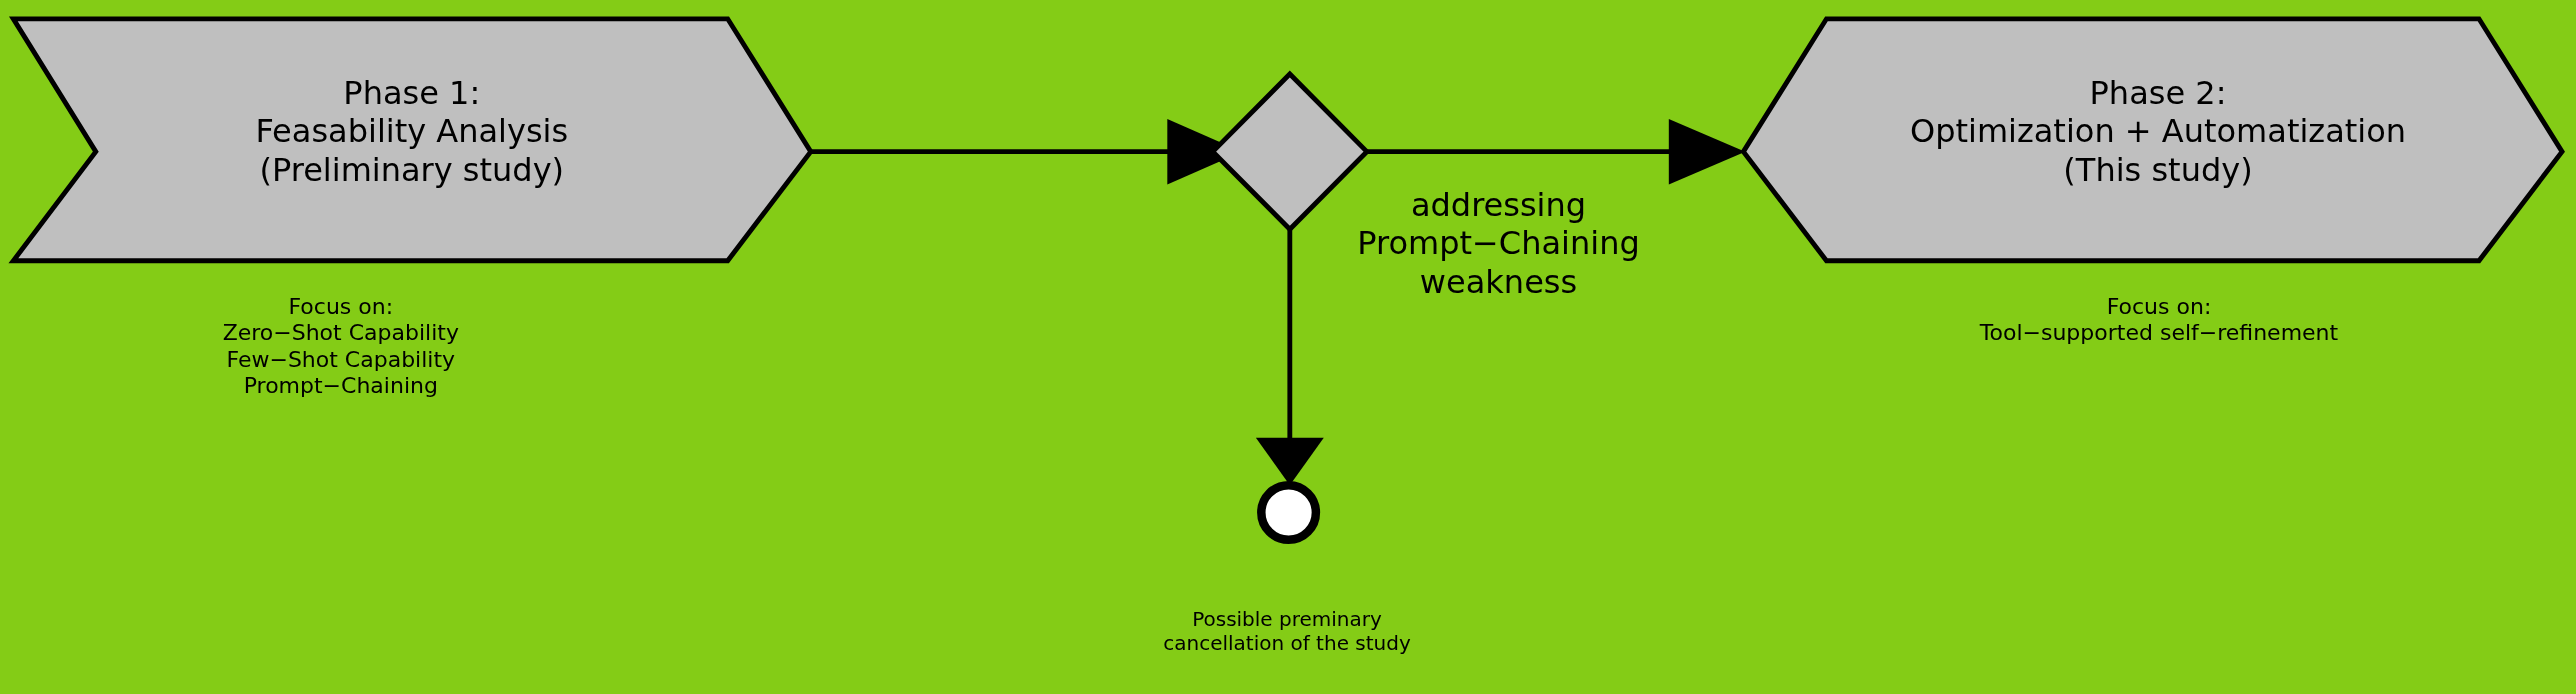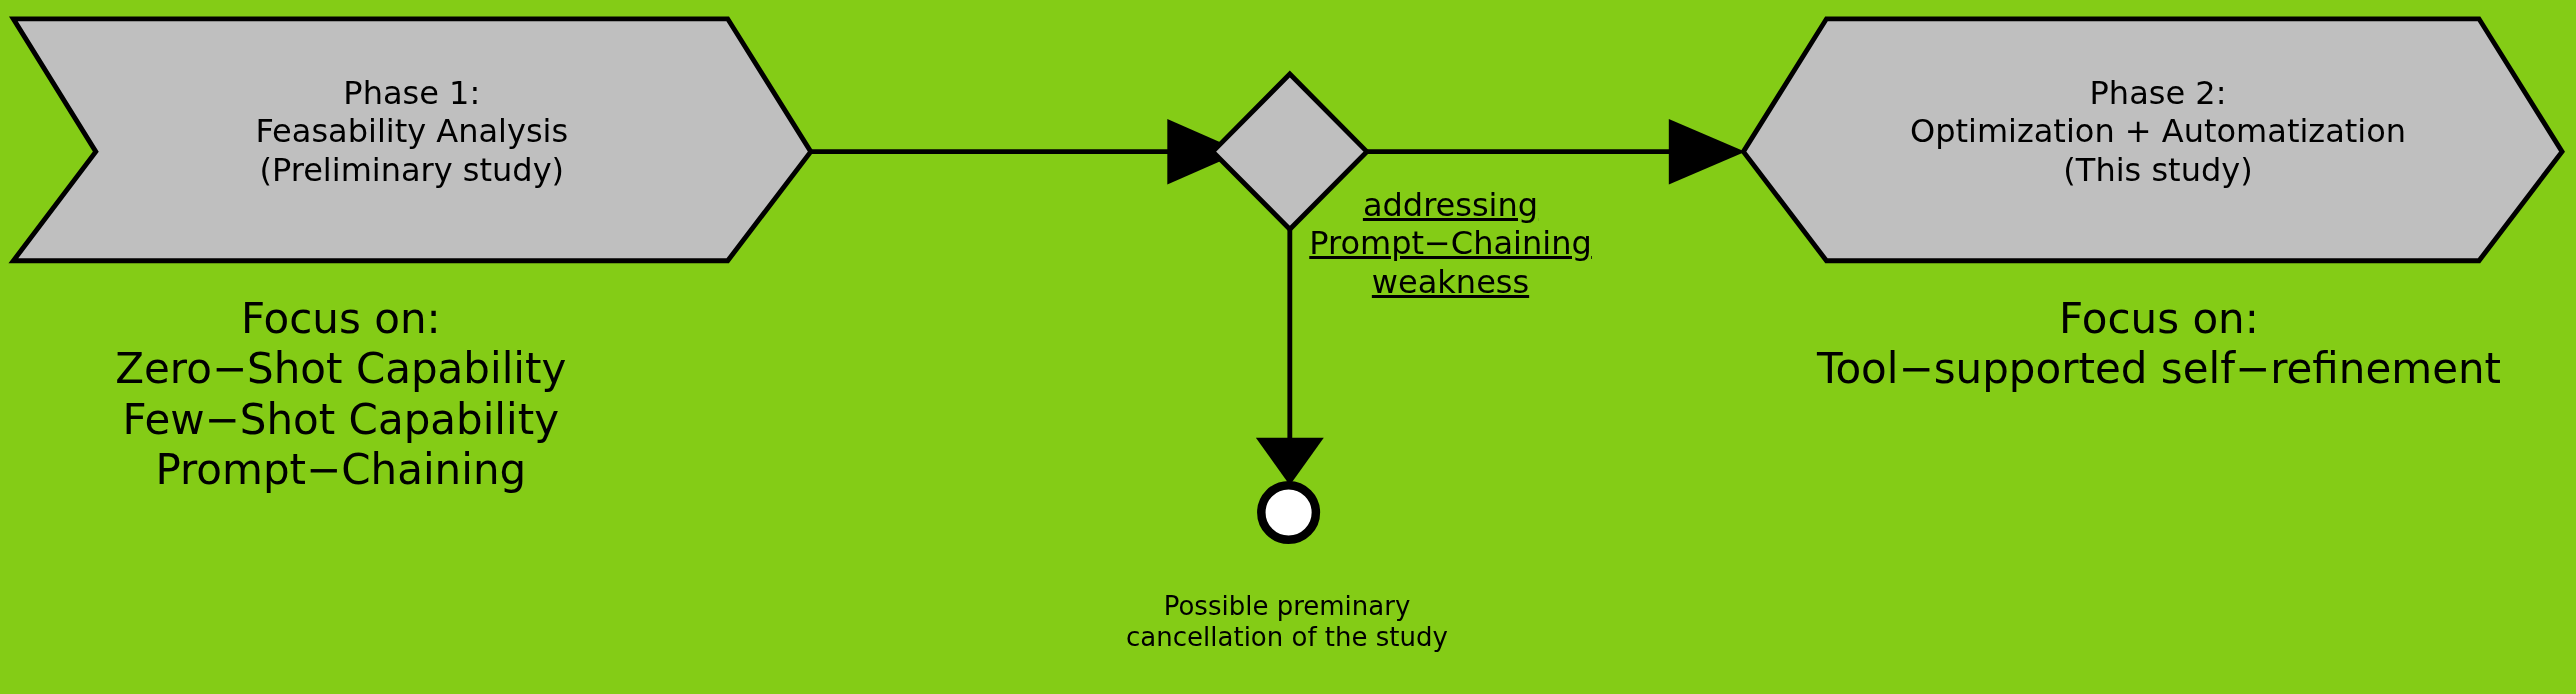--- a/index.html
+++ b/index.html
@@ -52,27 +52,28 @@
     color: #000000;
     font-family: "DejaVu Sans", sans-serif;
     line-height: 1.20;
     white-space: pre-line;
     user-select: none;
   }
   .node-title {
     font-size: 32px;
   }
   .focus-text {
-    font-size: 42px;
+    font-size: 22px;
   }
   .edge-label {
     font-size: 32px;
   }
   .end-label {
-    font-size: 26px;
+    font-size: 20px;
+    margin-top: 16px;
   }
   
   #phase1-title {
     left: 13.3px;
     top: 74px;
     width: 797px;
   }
   #phase1-focus {
     left: 13.3px;
     top: 294px;
@@ -82,24 +83,23 @@
     left: 1753px;
     top: 74px;
     width: 810px;
   }
   #phase2-focus {
     left: 1783px;
     top: 294px;
     width: 752px;
   }
   #decision-edge-label {
-    left: 1299px;
+    left: 1347px;
     top: 186px;
     width: 303px;
-    text-decoration: underline;
   }
   #end-node-label {
     left: 1075px;
     top: 591px;
     width: 424px;
   }
 </style>
 </head>
 <body>
 

